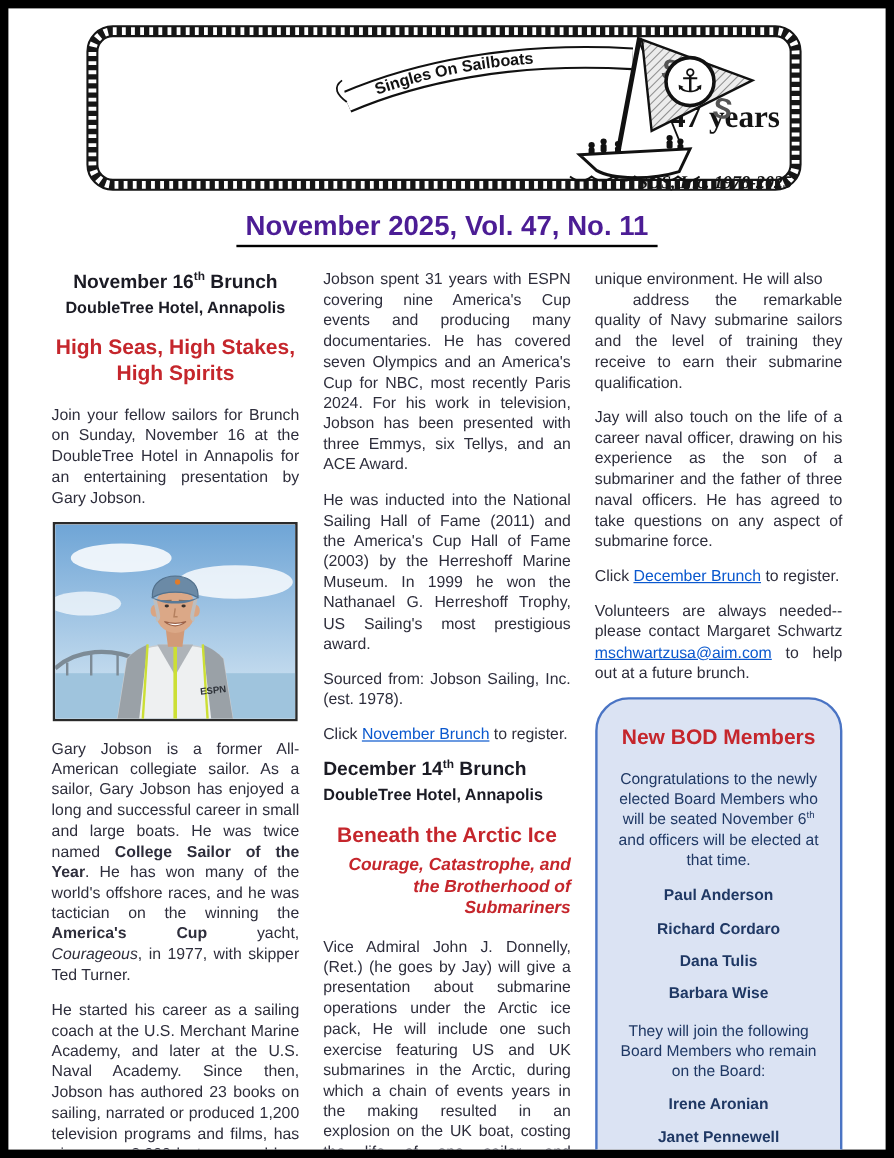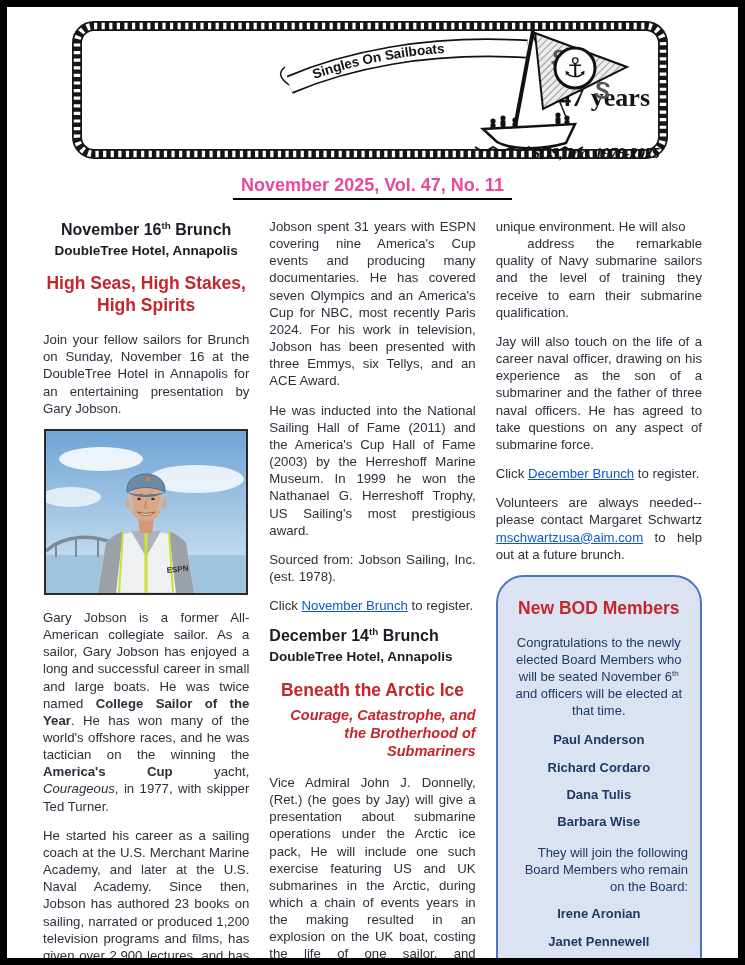--- a/index.html
+++ b/index.html
@@ -11,21 +11,21 @@
   .rope-frame{position:absolute;left:62px;top:11px;width:602px;height:144px;}
   .mast-title{position:absolute;left:110px;top:78px;font-size:43px;font-weight:bold;font-style:italic;
               color:#141414;letter-spacing:1px;}
   .mast-years{position:absolute;right:88px;top:76px;font-family:"Liberation Serif","DejaVu Serif",serif;
               font-size:26px;font-weight:bold;color:#141414;}
   .mast-sos{position:absolute;right:78px;top:138px;font-family:"Liberation Serif","DejaVu Serif",serif;
             font-size:15px;font-weight:bold;font-style:italic;color:#141414;}
   .mast-art{position:absolute;left:268px;top:14px;width:375px;height:136px;}
   
   .issue-line{text-align:center;margin-top:8px;flex:none;}
-  .issue-line span{display:inline-block;font-size:18px;font-weight:bold;color:#ec4899;
+  .issue-line span{display:inline-block;font-size:23px;font-weight:bold;color:#4c1d95;
                    border-bottom:2.5px solid #000;padding:0 8px 2px;}
   
   .cols{display:flex;gap:20px;margin:18px 36px 0;flex:1;align-items:stretch;}
   .col{flex:1;min-width:0;font-size:13.2px;line-height:1.3;}
   p.body{margin:0 0 12px;text-align:justify;}
   .center{text-align:center;}
   .evt-title{font-size:16px;font-weight:bold;color:#1b1b24;margin:2px 0 1px;}
   .evt-venue{font-size:13.5px;font-weight:bold;color:#1b1b24;margin:0 0 14px;}
   .red-head{font-size:17.5px;font-weight:bold;color:#c5262c;text-align:center;line-height:1.25;margin:0 0 14px;}
   .red-sub{font-size:14.5px;font-weight:bold;font-style:italic;color:#c5262c;text-align:right;line-height:1.25;margin:-10px 0 14px;}
@@ -34,21 +34,21 @@
   .link{color:#0a58ce;text-decoration:underline;cursor:pointer;}
   .cont{margin-left:2.4em;}
   
   .photo{width:200px;height:162px;border:2px solid #2a2a2a;margin:4px auto 14px;display:block;}
   
   .bod-box{background:#dbe3f3;border:2.5px solid #4a74c4;border-radius:28px;padding:16px 12px 14px;
            text-align:center;color:#1f3864;font-size:13px;line-height:1.32;margin-top:4px;}
   .bod-title{font-size:17.5px;font-weight:bold;color:#c5262c;line-height:1.3;margin:4px 0 14px;}
   .bod-intro{margin:0 0 12px;}
   .bod-name{font-weight:bold;margin:10px 0;}
-  .bod-remain{margin:14px 0 4px;text-align:right;}
+  .bod-remain{margin:14px 0 4px;}
 </style>
 </head>
 <body>
 
 <div class="page">
 
   <div class="masthead">
     <svg class="rope-frame" viewBox="0 0 602 144" aria-hidden="true">
       <rect x="8" y="8" width="586" height="128" rx="17" fill="none" stroke="#161616" stroke-width="10"></rect>
       <rect x="8" y="8" width="586" height="128" rx="17" fill="none" stroke="#ffffff" stroke-width="6.5" stroke-dasharray="3.2 4.4"></rect>

